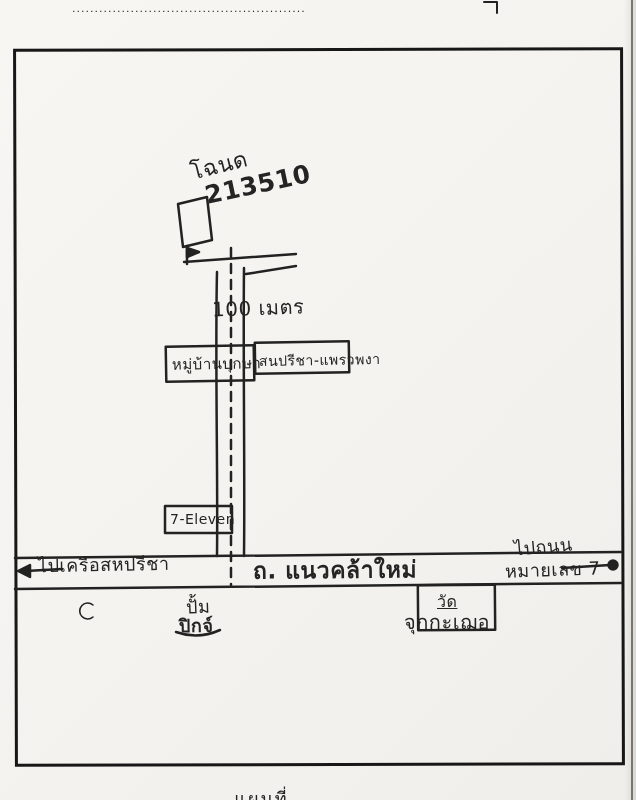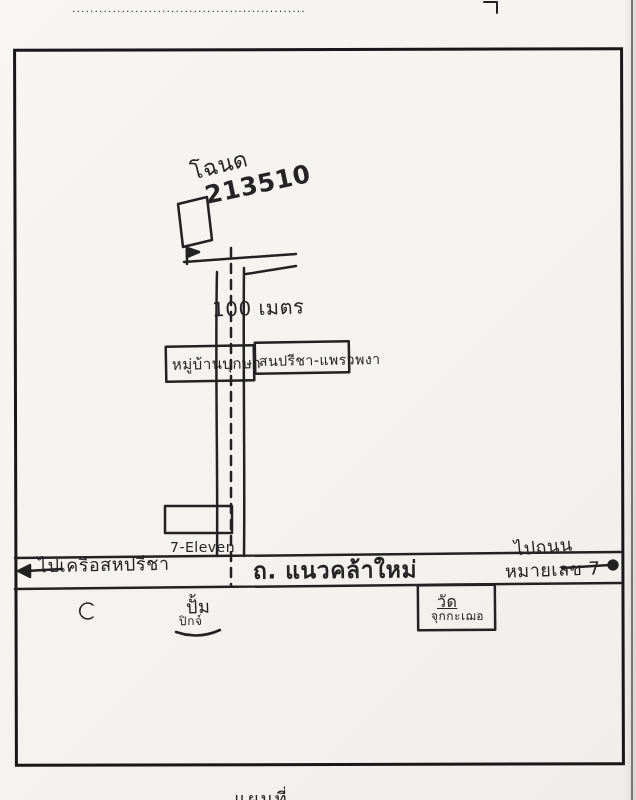--- a/index.html
+++ b/index.html
@@ -36,29 +36,29 @@
   }
   .dots-top{
     position:absolute;left:72px;top:2px;
     font-size:11px;letter-spacing:1px;color:#2c2c2c;
   }
   .deed-label{left:190px;top:148px;font-size:22px;transform:rotate(-14deg);}
   .deed-number{left:204px;top:170px;font-size:25px;font-weight:bold;transform:rotate(-12deg);}
   .distance{left:212px;top:292px;font-size:20px;transform:rotate(-2deg);}
   .village-text{left:172px;top:352px;font-size:15px;transform:rotate(-1deg);}
   .village-side-text{left:259px;top:349px;font-size:14px;transform:rotate(-1deg);}
-  .seven{left:170px;top:511px;font-size:14px;margin-top:28px;}
+  .seven{left:170px;top:511px;font-size:14px;}
   .road-label{left:253px;top:552px;font-size:23px;font-weight:bold;transform:rotate(-0.5deg);}
   .dir-left{left:38px;top:550px;font-size:18px;transform:rotate(-1deg);}
   .dir-right-1{left:514px;top:532px;font-size:18px;transform:rotate(-5deg);}
   .dir-right-2{left:505px;top:555px;font-size:18px;transform:rotate(-2deg);}
   .gas-1{left:186px;top:592px;font-size:18px;transform:rotate(-2deg);}
-  .gas-2{left:179px;top:611px;font-size:12px;transform:rotate(-1deg);}
+  .gas-2{left:179px;top:611px;font-size:18px;transform:rotate(-1deg);font-weight:bold;}
   .temple-1{left:437px;top:589px;font-size:16px;text-decoration:underline;}
-  .temple-2{left:431px;top:606px;font-size:12px;text-align:center;}
+  .temple-2{left:404px;top:606px;font-size:20px;text-align:center;}
   .bottom-caption{left:188px;top:784px;font-size:18px;letter-spacing:2px;}
   .drawing{position:absolute;left:0;top:0;}
 </style>
 </head>
 <body>
 
 <div class="page">
 
   <div class="scan-shade-right"></div>
   <div class="scan-edge-right"></div>

